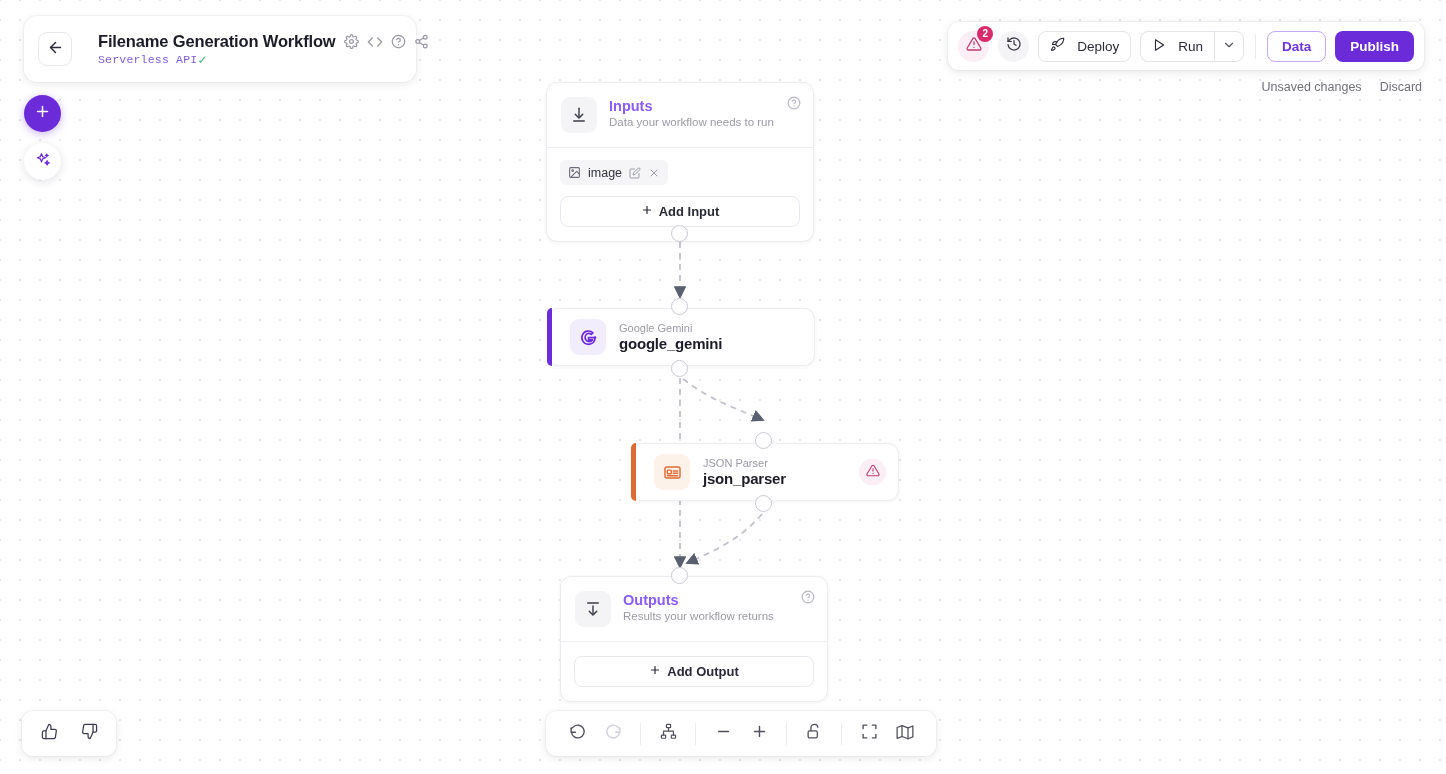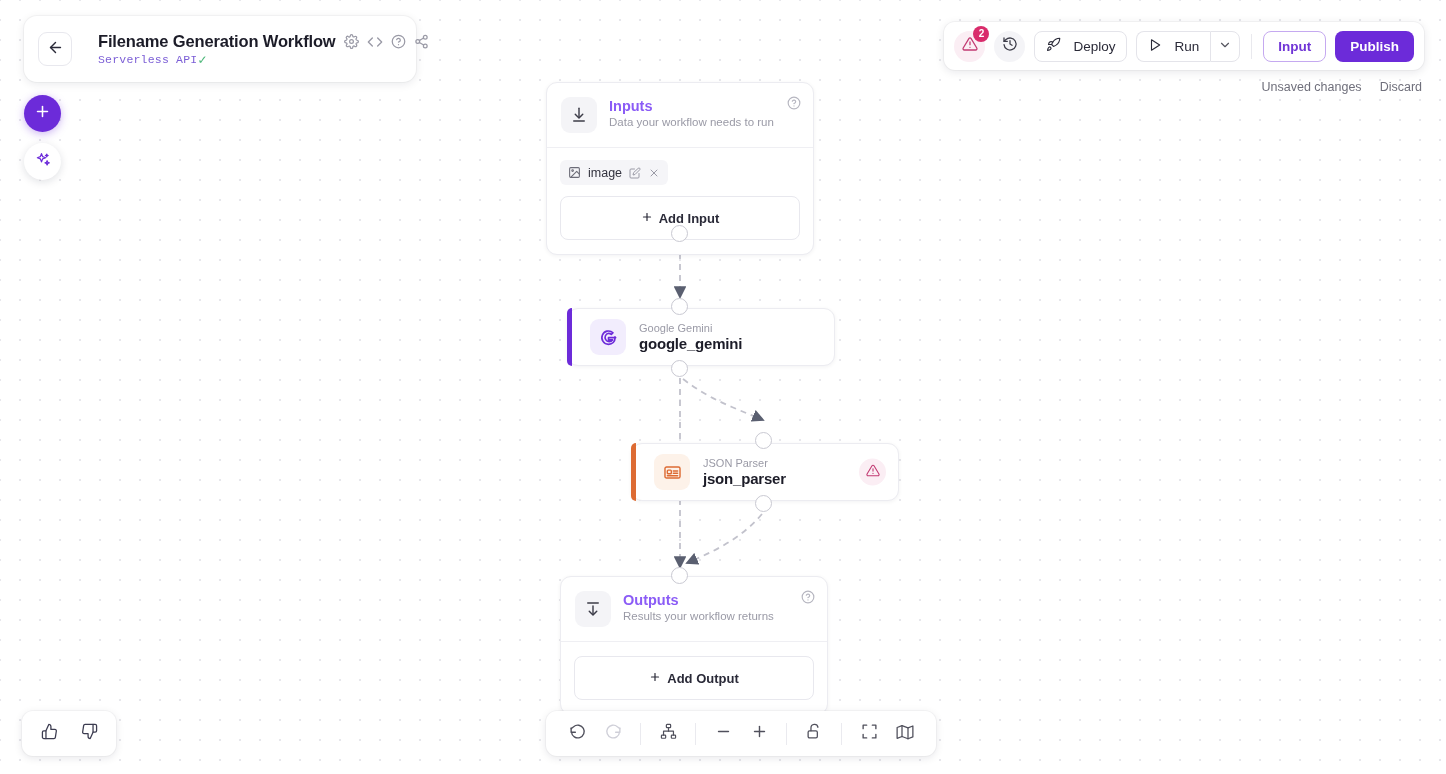--- a/index.html
+++ b/index.html
@@ -139,21 +139,21 @@
   .chip {
     display: inline-flex; align-items: center; gap: 7px;
     height: 25px; padding: 0 8px;
     background: #f5f5f8; border-radius: 6px;
     font-size: 12.5px; color: #32323e; font-weight: 500;
     margin-bottom: 11px; cursor: pointer;
   }
   .chip .c-ico { color: #6c6c78; display: flex; }
   .chip .c-act { color: #9a9aa6; display: flex; cursor: pointer; }
   .add-btn {
-    width: 100%; height: 44px;
+    width: 100%; height: 31px;
     border: 1px solid #e8e8ee; border-radius: 8px; background: #fff;
     display: flex; align-items: center; justify-content: center; gap: 6px;
     font-size: 13px; font-weight: bold; color: #2a2a38; cursor: pointer;
   }
 
   .op-node {
     width: 268px; height: 58px;
     display: flex; align-items: center;
     overflow: visible;
   }
@@ -331,21 +331,21 @@
       </div>
       <div class="pill-btn right">
         <span>
           <svg width="14" height="14" viewBox="0 0 24 24" fill="none" stroke="#55555f" stroke-width="2" stroke-linecap="round" stroke-linejoin="round">
             <polyline points="6 9 12 15 18 9"></polyline>
           </svg>
         </span>
       </div>
     </div>
     <div class="toolbar-sep"></div>
-    <div class="btn-save">Input</div>
+    <div class="btn-save">Data</div>
     <div class="btn-publish">Publish</div>
   </div>
 
   <div class="unsaved-row">
     <span>Unsaved changes</span>
     <span class="discard-link">Discard</span>
   </div>
 
   <div class="node io-node" style="left:546px; top:82px;">
     <div class="io-head">
@@ -398,21 +398,21 @@
             <line x1="12" y1="5" x2="12" y2="19"></line>
               <line x1="5" y1="12" x2="19" y2="12"></line>
           </svg>
         </span>
         <span>Add Input</span>
       </div>
     </div>
   </div>
   <div class="port" style="left:671px; top:225px;"></div>
 
-  <div class="node op-node" style="left:547px; top:308px;margin-left:20px;">
+  <div class="node op-node" style="left:547px; top:308px;">
     <div class="op-bar" style="background:#6c2bd9;"></div>
     <div class="op-sqicon" style="background:#f2edfd;">
       <svg width="19" height="19" viewBox="0 0 24 24" fill="none" stroke="#6c2bd9" stroke-width="2.1" stroke-linecap="round" stroke-linejoin="round">
         <path d="M21 12.2h-9v2.9h5.2A5.3 5.3 0 1112 6.7c1.4 0 2.6.5 3.6 1.4l2.1-2.1A8.4 8.4 0 1012 20.6c4.8 0 8.3-3.4 8.3-8.2 0-.6 0-.9-.1-1.2"></path>
       </svg>
     </div>
     <div class="op-texts">
       <div class="op-kind">Google Gemini</div>
       <div class="op-name">google_gemini</div>
     </div>

